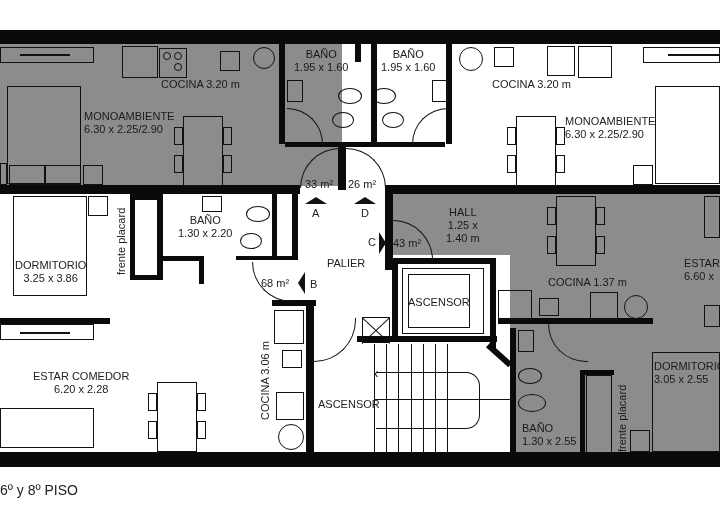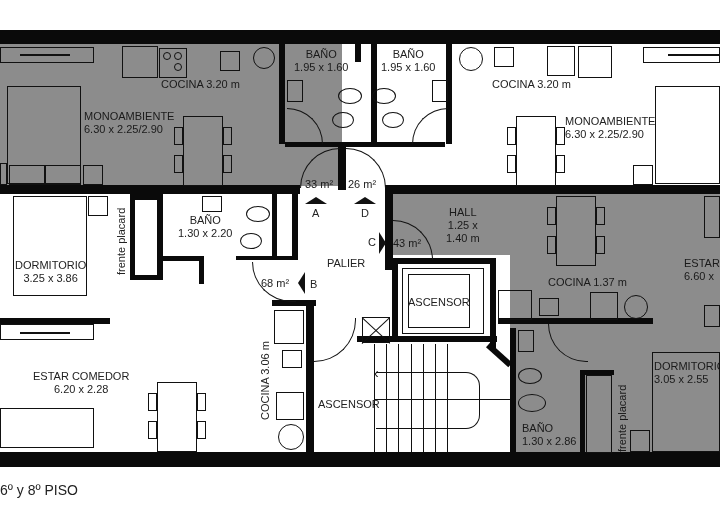--- a/index.html
+++ b/index.html
@@ -228,16 +228,16 @@
   <div>ESTAR C</div>
   <div>6.60 x</div>
 </div>
 <div class="lbl dark" style="left:654px;top:360px;text-align:left;">
   <div>DORMITORIO</div>
   <div>3.05 x 2.55</div>
 </div>
 <div class="lbl dark vert" style="left:616px;top:452px;">frente placard</div>
 <div class="lbl dark" style="left:522px;top:422px;text-align:left;">
   <div>BAÑO</div>
-  <div>1.30 x 2.86</div>
+  <div>1.30 x 2.55</div>
 </div>
 
 <div class="footer">6º y 8º PISO</div>
 
 </body></html>

